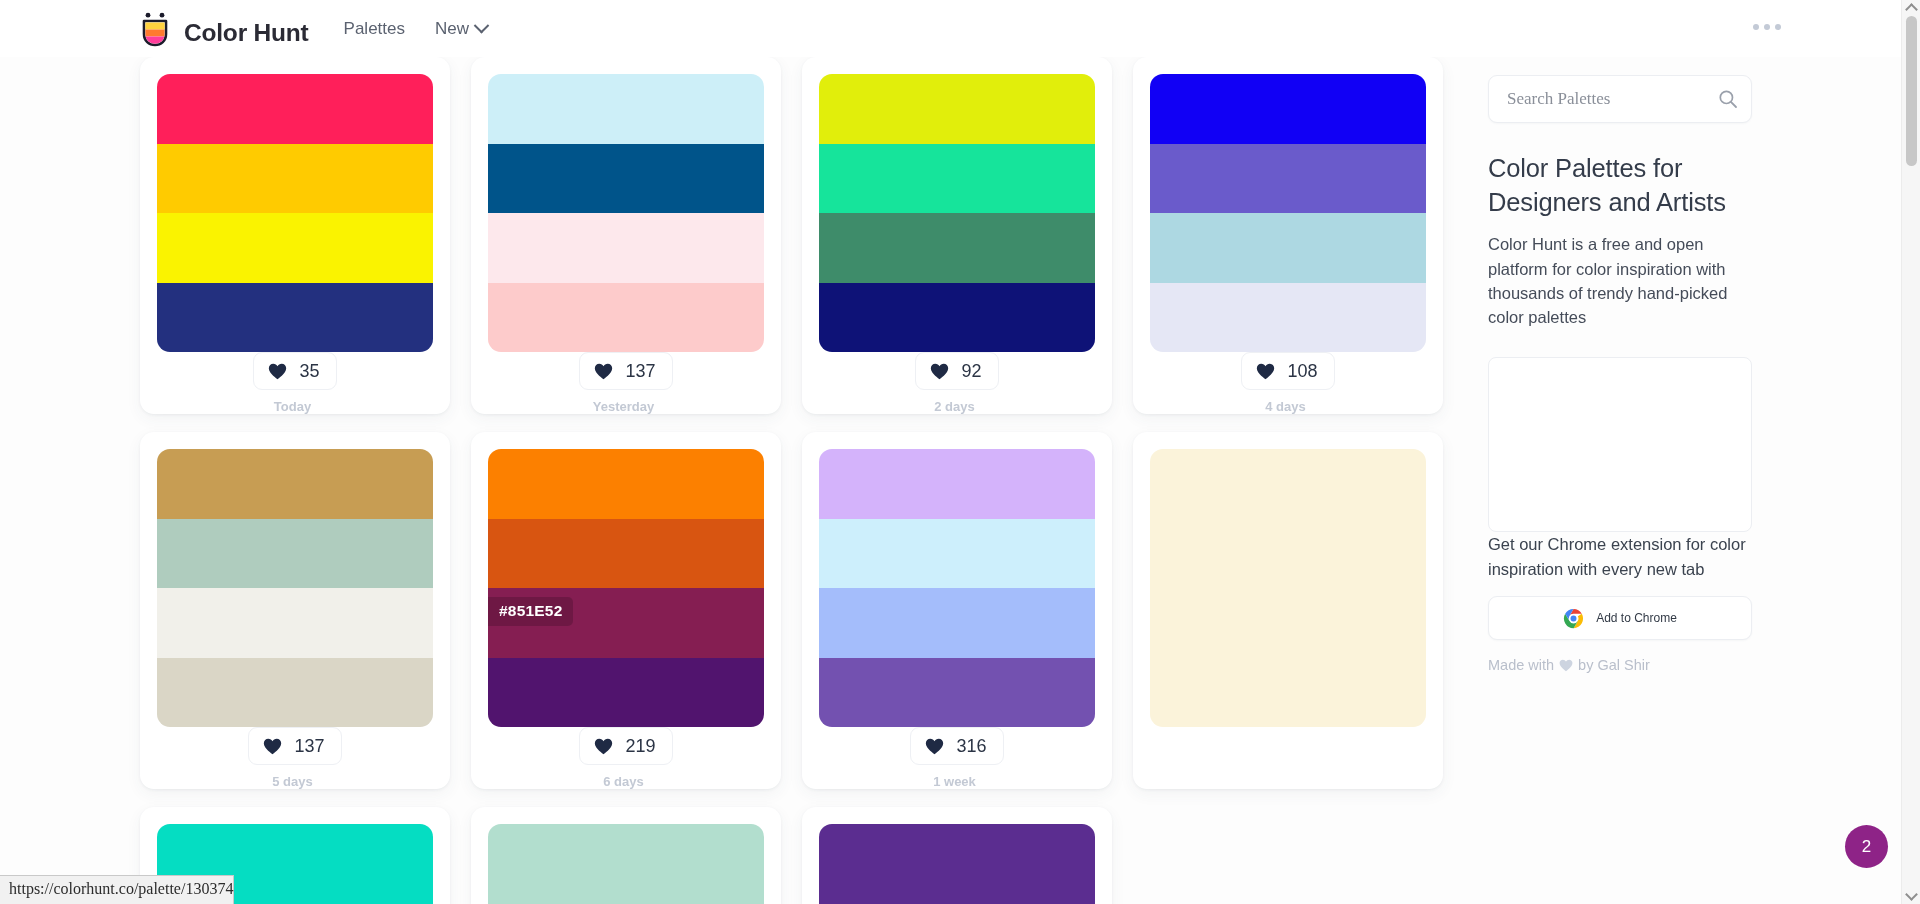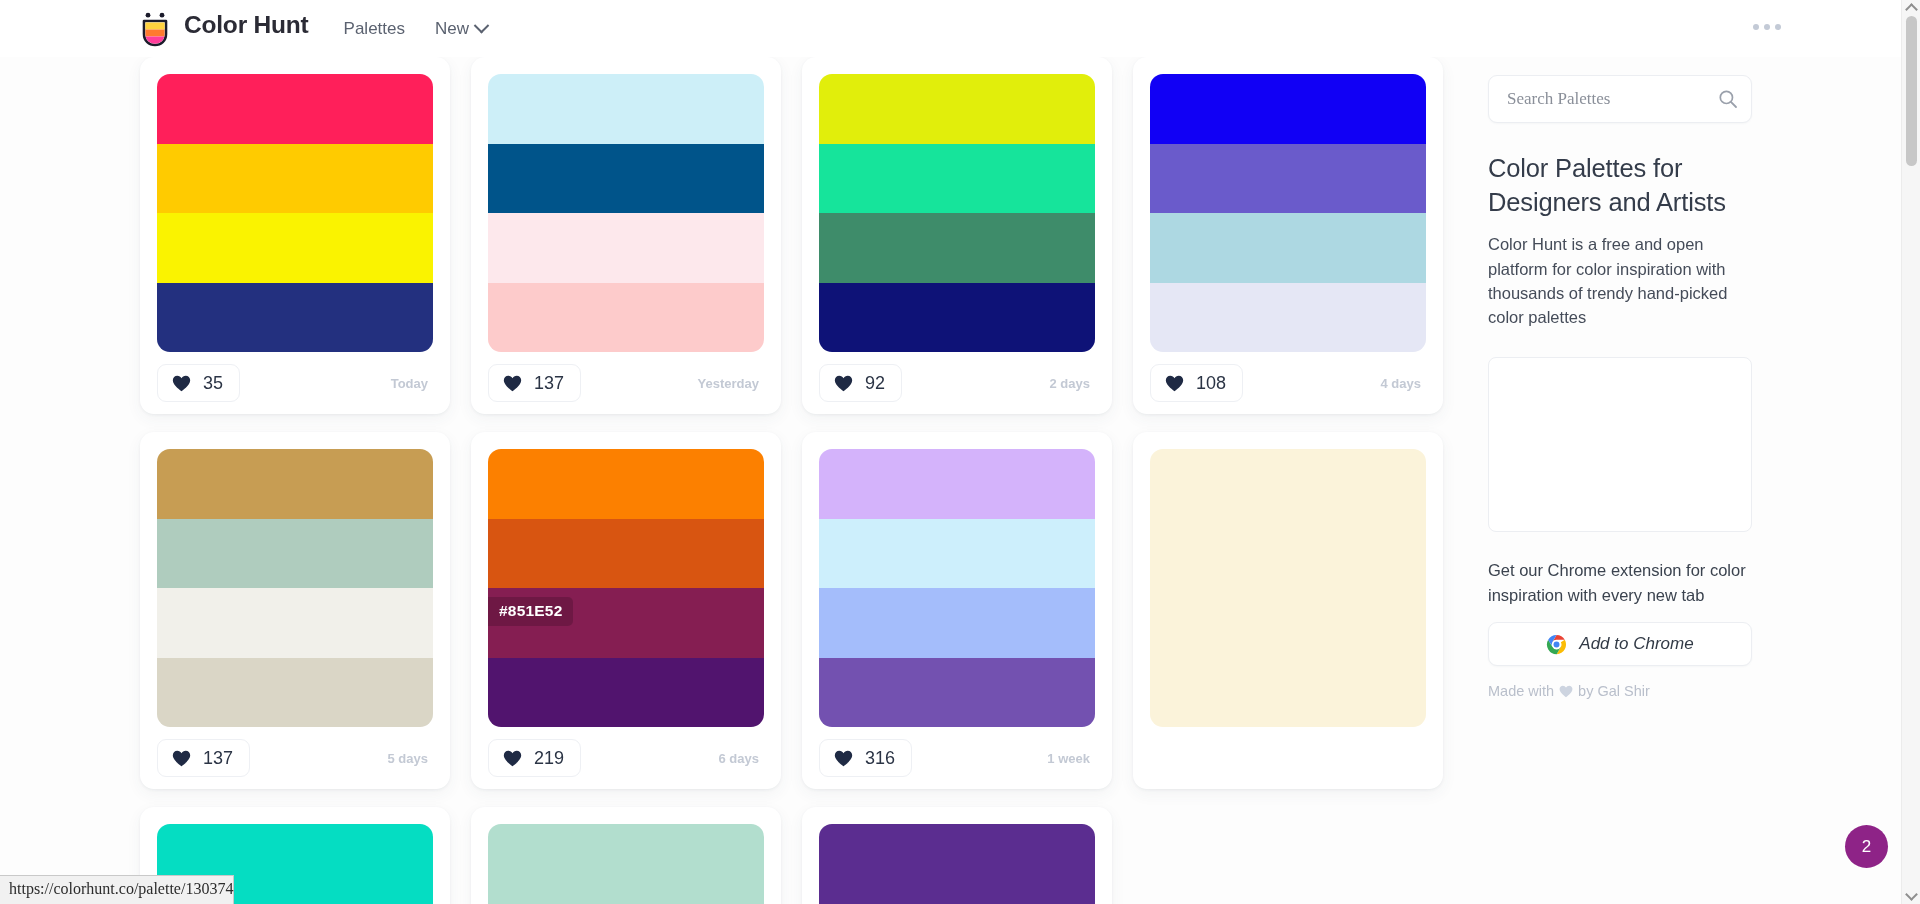--- a/index.html
+++ b/index.html
@@ -27,21 +27,21 @@
     top: 0; left: 0;
     width: 1901px;
     height: 57px;
     background: #ffffff;
     display: flex;
     align-items: center;
     z-index: 40;
   }
   .brand {
     display: flex;
-    align-items: flex-start;
+    align-items: flex-end;
     margin-left: 138px;
     cursor: pointer;
   }
   .logo-wrap {
     width: 34px; height: 36px;
     position: relative;
     margin-right: 12px;
     flex: 0 0 auto;
   }
   .brand-title {
@@ -140,20 +140,21 @@
     padding: 5px 11px 6px 11px;
     border-radius: 0 5px 5px 0;
     letter-spacing: 0.2px;
     white-space: nowrap;
   }
   .card-foot {
     height: 62px;
     display: flex;
     align-items: center;
     justify-content: space-between;
+    flex-direction: column;
   }
   .like-btn {
     display: flex;
     align-items: center;
     gap: 12px;
     border: 1px solid #eef0f4;
     border-radius: 9px;
     padding: 9px 16px 9px 14px;
     background: #fff;
     cursor: pointer;
@@ -223,41 +224,40 @@
   }
   .promo-box {
     margin-top: 28px;
     width: 264px;
     height: 175px;
     border: 1px solid #eceef2;
     border-radius: 8px;
     background: #fff;
   }
   .ext-text {
-    margin-top: 26px;
     font-size: 16.5px;
     line-height: 1.48;
     color: #3b434f;
     max-width: 264px;
   }
   .chrome-btn {
     margin-top: 15px;
     width: 264px;
     height: 44px;
     border: 1px solid #eceef2;
     border-radius: 9px;
     background: #fff;
     display: flex;
     align-items: center;
     justify-content: center;
     gap: 12px;
     cursor: pointer;
     box-shadow: 0 1px 2px rgba(60,70,95,0.04);
   }
-  .chrome-btn span { font-size: 17px; color: #323a46; font-style: italic; }
+  .chrome-btn span { font-size: 12px; color: #323a46; }
   .chrome-icon { width: 21px; height: 21px; flex: 0 0 auto; }
   .made-with {
     margin-top: 17px;
     font-size: 14.5px;
     color: #b9bfcb;
     display: flex;
     align-items: center;
     gap: 5px;
   }
   .made-heart { width: 14px; height: 13px; flex: 0 0 auto; }

